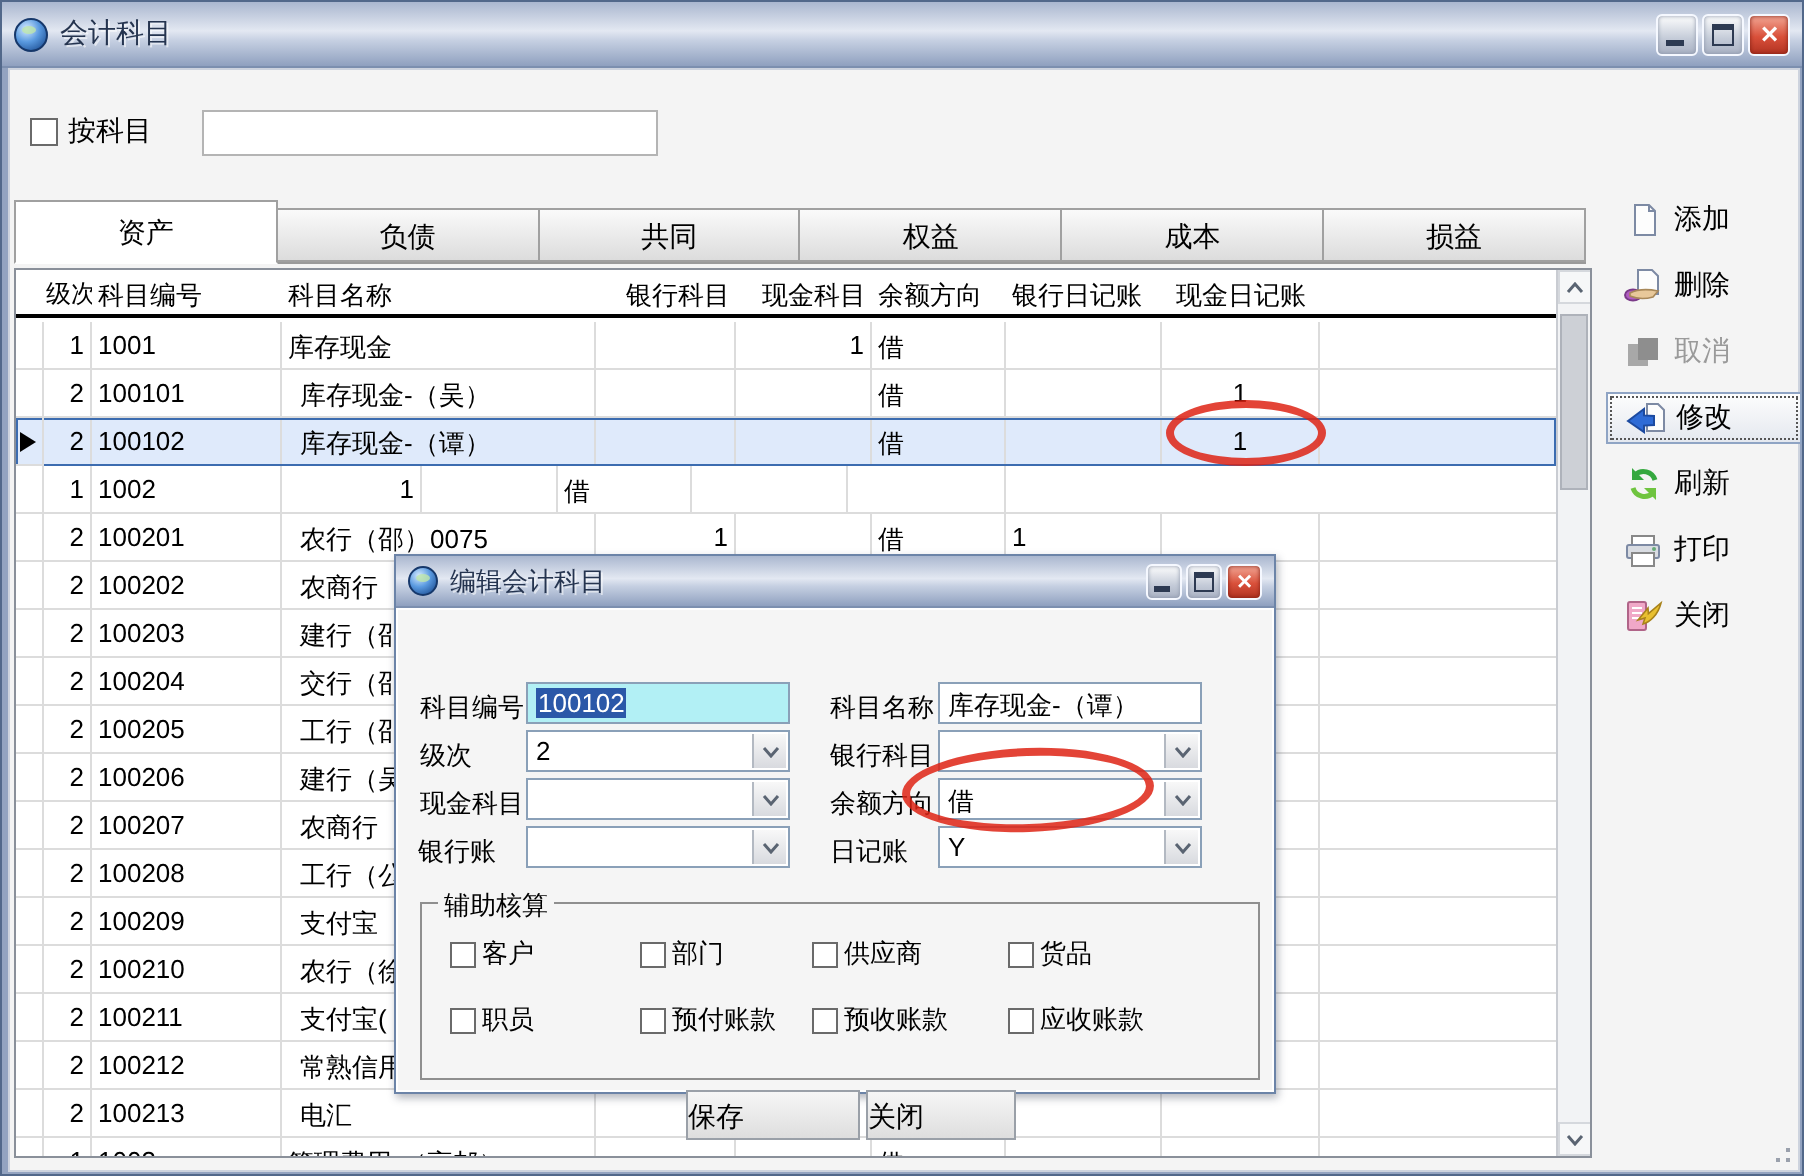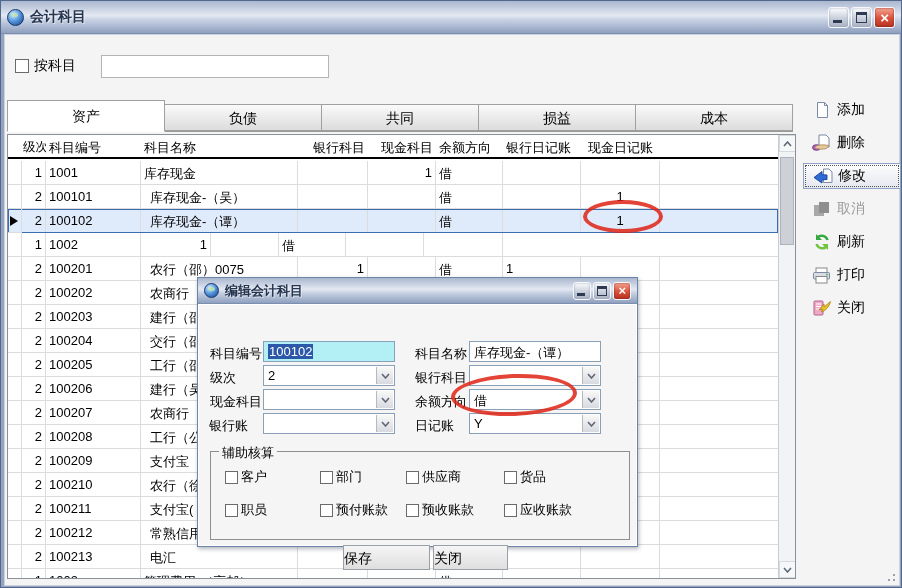--- a/index.html
+++ b/index.html
@@ -4,21 +4,21 @@
 <style>
   * { margin:0; padding:0; box-sizing:border-box; }
   html,body { width:902px; height:588px; }
   body { font-family:"Liberation Sans","DejaVu Sans",sans-serif; font-size:13px; color:#000; background:#fff; }
   .window { position:relative; width:902px; height:588px; border:1px solid #52688a; background:#93a3c0; overflow:hidden; }
 
   
   .titlebar { position:absolute; left:0; top:0; width:100%; height:33px;
     background:linear-gradient(180deg,#aab7cf 0%,#e3e8f2 45%,#c6d0e2 60%,#8fa0bf 100%);
     display:flex; align-items:center; padding:0 6px; border-bottom:1px solid #7c8faf; }
-  .title-text { font-weight:bold; font-size:14px; color:#25344f; margin-left:6px;
+  .title-text { font-weight:normal; font-size:14px; color:#25344f; margin-left:6px;
     text-shadow:1px 1px 0 rgba(255,255,255,.55); }
   .globe { width:17px; height:17px; border-radius:50%;
     background:radial-gradient(circle at 35% 30%, #d8ecff, #5a9ae0 45%, #1d4f94 90%);
     border:1px solid #16386b; position:relative; flex:0 0 auto; }
   .globe:after { content:""; position:absolute; left:3px; top:3px; width:7px; height:4px;
     border-radius:50%; background:rgba(190,230,170,.8); }
   .win-controls { margin-left:auto; display:flex; gap:2px; }
   .win-btn { width:21px; height:21px; border-radius:3px; border:1px solid #f5f8ff;
     background:linear-gradient(#fdfdfd,#c4cbd8 60%,#aab2c4); box-shadow:inset 0 0 2px #8a94a8;
     position:relative; cursor:default; }
@@ -150,22 +150,23 @@
     <div class="filter">
       <span class="checkbox"></span>
       <span class="filter-label">按科目</span>
     </div>
     <input class="filter-input" value="" style="">
 
     <div class="tab-strip">
         <div class="tab active">资产</div>
         <div class="tab">负债</div>
         <div class="tab">共同</div>
+        <div class="tab">权益</div>
+        <div class="tab">成本</div>
         <div class="tab">损益</div>
-        <div class="tab">成本</div>
       </div>
 
     <div class="table">
       <div class="thead">
           <div class="th c0"></div>
           <div class="th c1">级次</div>
           <div class="th c2">科目编号</div>
           <div class="th c3">科目名称</div>
           <div class="th c4">银行科目</div>
           <div class="th c5">现金科目</div>
@@ -421,37 +422,37 @@
         <div class="action-btn ">
           <span class="abicon">
             <svg width="21" height="18">
               <path d="M8 1h7l3 3v9H8z" fill="#fdfdfd" stroke="#7d8aa4"></path>
               <ellipse cx="5.5" cy="13.5" rx="4" ry="2.8" fill="#b05cc2" stroke="#7a3a88"></ellipse>
               <path d="M4 12.5c4-2 9-2 14-1l-2.5 3c-3.5 1-8 1-11.5-.5z" fill="#e8c89a" stroke="#a8885a" stroke-width=".8"></path>
             </svg>
           </span>
           <span>删除</span>
         </div>
+        <div class="action-btn disabled">
+          <span class="abicon">
+            <svg width="18" height="16">
+              <rect x="1" y="4" width="10" height="11" fill="#a8a8a8"></rect>
+              <rect x="6" y="1" width="10" height="11" fill="#8e8e8e"></rect>
+            </svg>
+          </span>
+          <span>取消</span>
+        </div>
         <div class="action-btn focused">
           <span class="abicon">
             <svg width="20" height="16">
               <path d="M10.5 1h5.5l3 3v10.5h-8.5z" fill="#fdfdfd" stroke="#7d8aa4"></path>
               <path d="M1 9.5l8-6v3.2l5 .3v4.5l-5 .3v3.2z" fill="#2e6bd6" stroke="#1c4aa0"></path>
             </svg>
           </span>
           <span>修改</span>
-        </div>
-        <div class="action-btn disabled">
-          <span class="abicon">
-            <svg width="18" height="16">
-              <rect x="1" y="4" width="10" height="11" fill="#a8a8a8"></rect>
-              <rect x="6" y="1" width="10" height="11" fill="#8e8e8e"></rect>
-            </svg>
-          </span>
-          <span>取消</span>
         </div>
         <div class="action-btn ">
           <span class="abicon">
             <svg width="18" height="18">
               <path d="M14.5 7a6 6 0 0 0-10-2.5" fill="none" stroke="#35a83f" stroke-width="2.5"></path>
               <path d="M3 1v6h6z" fill="#35a83f"></path>
               <path d="M3.5 11a6 6 0 0 0 10 2.5" fill="none" stroke="#6fc43f" stroke-width="2.5"></path>
               <path d="M15 17v-6H9z" fill="#6fc43f"></path>
             </svg>
           </span>

